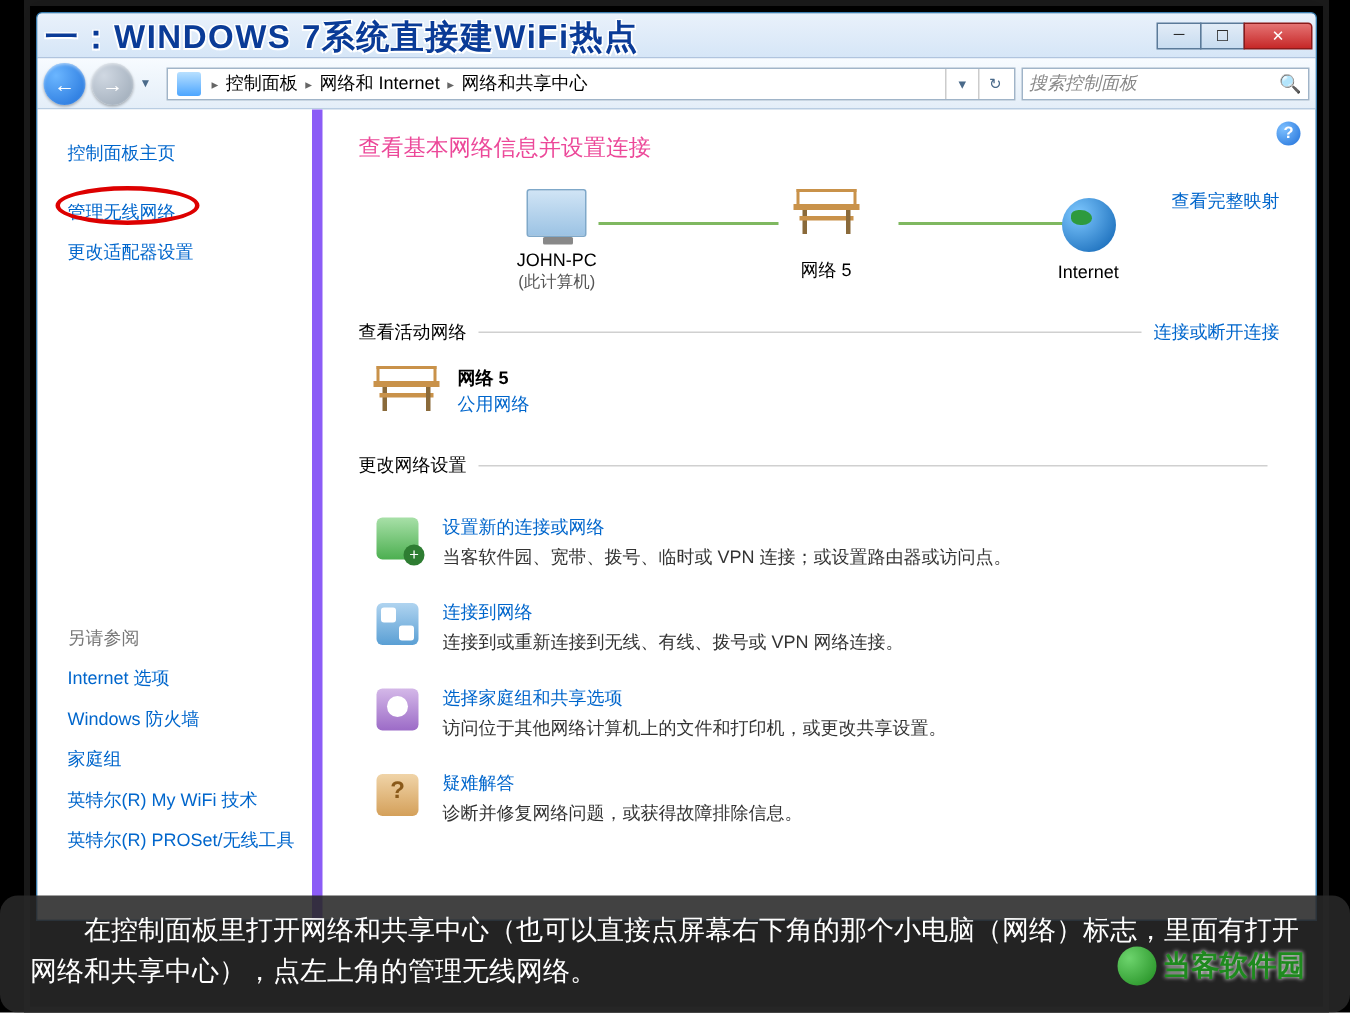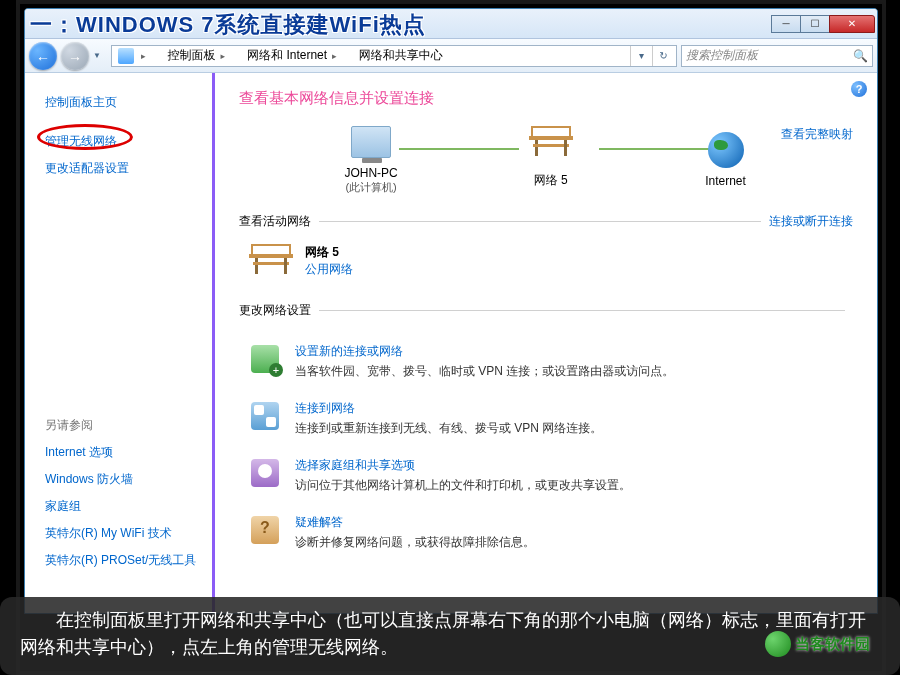--- a/index.html
+++ b/index.html
@@ -11,28 +11,28 @@
 .title-zone { flex: 1; }
 .win-buttons { display: flex; margin-right: 2px; }
 .win-btn { width: 30px; height: 18px; border: 1px solid #5b7a99; background: linear-gradient(#e2ecf7,#c8dcf0); margin-left: -1px; display: flex; align-items: center; justify-content: center; font-size: 10px; color: #2b2b2b; }
 .win-btn.close { width: 46px; background: linear-gradient(#e57373,#c62828); color: #fff; border-color: #8b1a1a; border-top-right-radius: 3px; }
 .nav-bar { height: 34px; background: linear-gradient(#f7fbff,#e4eef8); display: flex; align-items: center; border-bottom: 1px solid #b9cde2; padding: 0 4px; gap: 4px; }
 .nav-arrow { width: 28px; height: 28px; border-radius: 50%; background: radial-gradient(circle at 30% 30%, #6bb6ff, #1e6fd9); display: flex; align-items: center; justify-content: center; color: #fff; font-size: 14px; box-shadow: inset 0 1px 2px rgba(255,255,255,.5), 0 1px 2px rgba(0,0,0,.3); }
 .nav-arrow.fwd { background: radial-gradient(circle at 30% 30%, #d0d8e2, #9aa7b5); }
 .nav-dd { width: 14px; font-size: 8px; color: #4a6a8a; }
 .address-bar { flex: 1; height: 22px; background: #fff; border: 1px solid #a0b4c8; display: flex; align-items: center; padding: 0 2px; font-size: 12px; }
 .addr-icon { width: 16px; height: 16px; margin: 0 4px; background: linear-gradient(#b8e0ff,#4da6ff); border-radius: 2px; }
-.crumb { padding: 0 2px; margin-left: 17px; }
+.crumb { padding: 0 2px; }
 .crumb-sep { padding: 0 3px; color: #666; font-size: 9px; }
 .addr-right { margin-left: auto; display: flex; align-items: center; }
 .addr-btn { width: 22px; height: 20px; border-left: 1px solid #ccc; display: flex; align-items: center; justify-content: center; font-size: 10px; color: #4a6a8a; }
 .search-box { width: 192px; height: 22px; border: 1px solid #a0b4c8; background: #fff; display: flex; align-items: center; padding: 0 4px; font-size: 12px; color: #888; font-style: italic; }
 .search-icon { margin-left: auto; color: #4a6a8a; font-style: normal; }
 .content-area { display: flex; height: calc(100% - 64px); }
-.sidebar { width: 190px; background: #fff; padding: 16px 0 0 20px; font-size: 12px; border-right: 3px solid #8b5cf6; }
+.sidebar { width: 190px; background: #fff; padding: 16px 0 0 20px; font-size: 12px; border-right: 7px solid #8b5cf6; }
 .sidebar-link { color: #0066cc; padding: 5px 0; cursor: pointer; }
 .sidebar-link.circled { position: relative; display: inline-block; }
 .red-circle { position: absolute; left: -8px; top: -4px; width: 96px; height: 26px; border: 3px solid #d00; border-radius: 50%; pointer-events: none; }
 .sidebar-sep { height: 230px; }
 .sidebar-heading { color: #777; padding: 5px 0; }
 .main { flex: 1; padding: 16px 24px 10px 24px; overflow-y: auto; position: relative; }
 .help-icn { position: absolute; right: 10px; top: 8px; width: 16px; height: 16px; border-radius: 50%; background: radial-gradient(circle at 30% 30%,#7ec0ff,#1e6fd9); color: #fff; font-size: 11px; font-weight: bold; display: flex; align-items: center; justify-content: center; }
 .page-title { color: #ec4899; font-size: 15px; margin-bottom: 14px; }
 .net-map { display: flex; align-items: center; justify-content: space-around; padding: 0 40px 10px 40px; position: relative; }
 .map-node { display: flex; flex-direction: column; align-items: center; font-size: 12px; }
@@ -73,21 +73,21 @@
 .icn-connect::after { content:""; position:absolute; right:3px; bottom:3px; width:10px; height:10px; background:#fff; border-radius:2px; }
 .icn-homegroup { background: linear-gradient(#d4b8e8,#9c6bc7); }
 .icn-homegroup::after { content:""; position:absolute; left:7px; top:5px; width:14px; height:14px; background:#fff; border-radius:50%; }
 .icn-diag { background: linear-gradient(#f0d4a8,#d4a05a); }
 .icn-diag::after { content:"?"; position:absolute; left:0; right:0; top:3px; color:#8a5a1a; font-weight:bold; text-align:center; font-size:16px; }
 .setting-text .st-title { color: #0066cc; cursor: pointer; margin-bottom: 3px; }
 .setting-text .st-desc { color: #333; }
 .caption { position: absolute; left: 0; right: 0; bottom: 0; background: rgba(40,40,40,0.88); color: #fff; font-size: 18px; padding: 10px 20px 14px 20px; line-height: 1.5; z-index: 200; border-radius: 12px; }
 .watermark { position: absolute; right: 30px; bottom: 18px; z-index: 210; display: flex; align-items: center; gap: 4px; }
 .wm-circle { width: 26px; height: 26px; border-radius: 50%; background: radial-gradient(circle at 30% 30%,#6dd46d,#1e8a1e); }
-.wm-text { color: #1e8a1e; font-size: 15px; font-weight: bold; text-shadow: 0 0 3px #fff; }
+.wm-text { color: #1e8a1e; font-size: 19px; font-weight: bold; text-shadow: 0 0 3px #fff; }
 </style>
 </head>
 <body>
 
 <div class="outer-frame"></div>
 
 <div class="headline">一：WINDOWS 7系统直接建WiFi热点</div>
 
 <div class="window">
 

